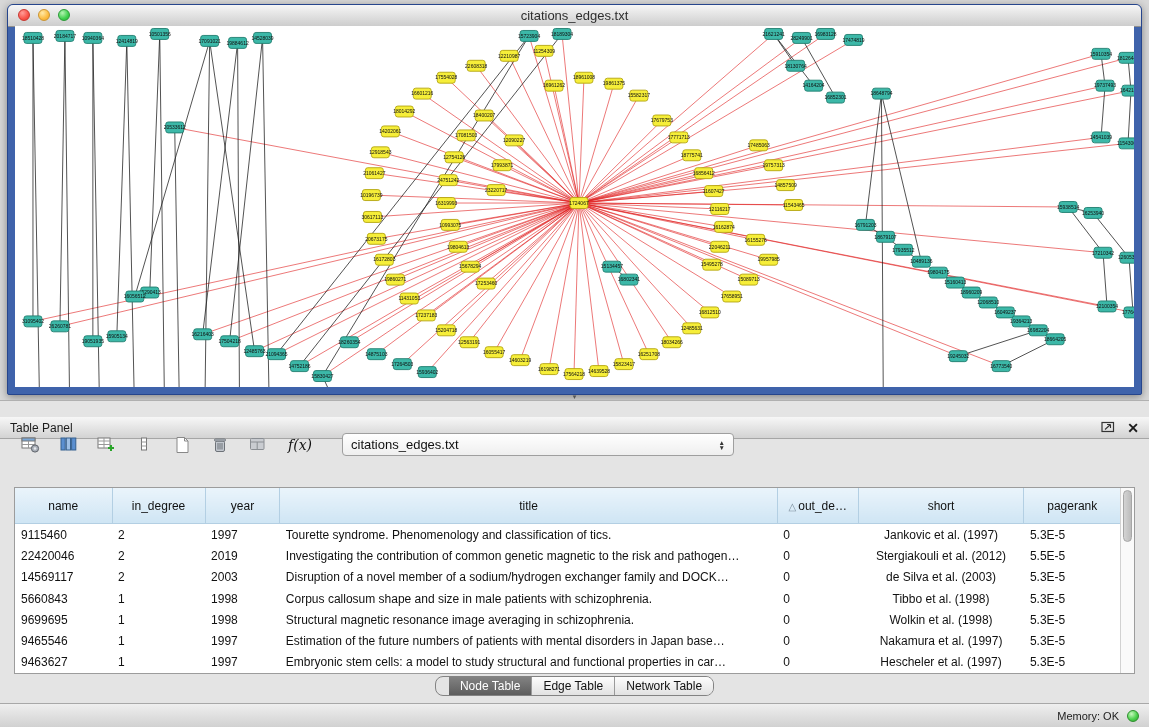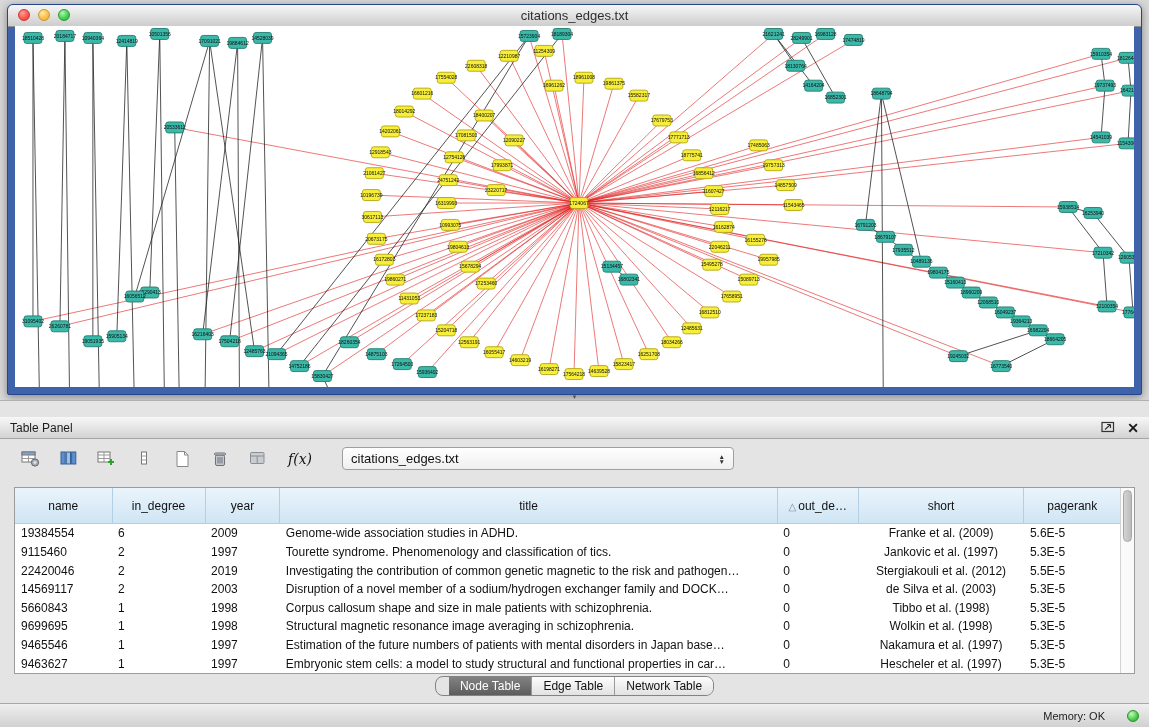--- a/index.html
+++ b/index.html
@@ -44,21 +44,21 @@
   }
   .panel-header{
     height:22px;background:linear-gradient(#f7f7f7,#d3d3d3);
     border-bottom:1px solid #a6a6a6;display:flex;align-items:center;
     padding:0 10px;box-sizing:border-box;margin-top:16px;
   }
   .panel-title{font-size:12px;color:#1c1c1c;}
   .panel-actions{margin-left:auto;display:flex;gap:12px;align-items:center;}
   .close-x{font-size:14px;font-weight:bold;color:#1a1a1a;cursor:default;line-height:14px;}
 
-  .toolbar{position:absolute;left:18px;top:46px;display:flex;align-items:center;gap:14px;}
+  .toolbar{position:absolute;left:18px;top:32px;display:flex;align-items:center;gap:14px;}
   .tb-icon{width:24px;height:22px;display:flex;align-items:center;justify-content:center;}
   .fx-btn{font-family:"DejaVu Serif",serif;font-style:italic;font-size:14px;color:#111;padding:0 4px;}
   .combo{
     margin-left:12px;width:392px;height:23px;
     background:linear-gradient(#ffffff,#efefef);
     border:1px solid #9f9f9f;border-radius:4px;
     display:flex;align-items:center;padding:0 8px;box-sizing:border-box;
     font-size:13px;color:#111;
   }
   .combo .arrows{margin-left:auto;display:flex;flex-direction:column;align-items:center;
@@ -91,21 +91,21 @@
   .tab{
     padding:0 11px;font-size:12px;display:flex;align-items:center;
     background:linear-gradient(#fdfdfd,#e2e2e2);color:#111;border-left:1px solid #9a9a9a;
   }
   .tab:first-child{border-left:none;}
   .tab.active{background:linear-gradient(#828282,#5d5d5d);color:#fff;}
 
   .status-bar{
     position:absolute;left:0;bottom:0;width:1149px;height:24px;
     background:linear-gradient(#efefef,#d1d1d1);border-top:1px solid #a8a8a8;
-    display:flex;align-items:center;justify-content:flex-end;gap:22px;
+    display:flex;align-items:center;justify-content:flex-end;gap:8px;
     padding:0 10px;box-sizing:border-box;
   }
   .mem-label{font-size:11px;color:#222;}
   .mem-dot{width:12px;height:12px;border-radius:50%;box-sizing:border-box;
     background:radial-gradient(circle at 35% 30%,#c8f7bf,#4ed24e 55%,#2f9e2f);border:1px solid #2c8f2c;}
 </style>
 </head>
 <body>
 
 <div class="net-window">
@@ -879,29 +879,20 @@
             <th><span>in_degree</span></th>
             <th><span>year</span></th>
             <th><span>title</span></th>
             <th><span class="sort-ind">△</span><span>out_de…</span></th>
             <th><span>short</span></th>
             <th><span>pagerank</span></th>
           </tr>
         </thead>
       <tbody id="grid-body">
           <tr>
-            <td class="c-name">19384554</td>
-            <td class="c-in_degree">6</td>
-            <td class="c-year">2009</td>
-            <td class="c-title">Genome-wide association studies in ADHD.</td>
-            <td class="c-out_degree">0</td>
-            <td class="c-short">Franke et al. (2009)</td>
-            <td class="c-pagerank">5.6E-5</td>
-          </tr>
-          <tr>
             <td class="c-name">9115460</td>
             <td class="c-in_degree">2</td>
             <td class="c-year">1997</td>
             <td class="c-title">Tourette syndrome. Phenomenology and classification of tics.</td>
             <td class="c-out_degree">0</td>
             <td class="c-short">Jankovic et al. (1997)</td>
             <td class="c-pagerank">5.3E-5</td>
           </tr>
           <tr>
             <td class="c-name">22420046</td>

